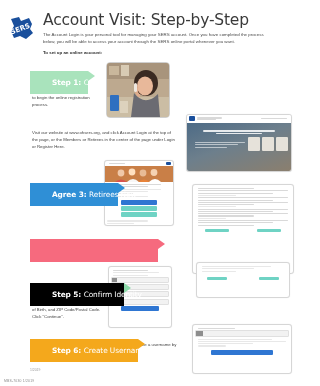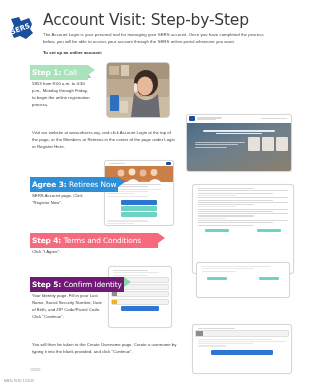--- a/index.html
+++ b/index.html
@@ -30,23 +30,23 @@
   .setup{font-size:4.4px;font-weight:bold;color:#2b2b2b;margin:0;}
 
   
   .steps{position:relative;margin-top:5px;}
   .step{position:relative;height:56px;}
   .step.s4{height:44px;}
   .step.s6{height:40px;}
 
   
   .banner{
-    position:absolute;left:30px;top:5px;height:15px;
+    position:absolute;left:30px;top:11px;height:23px;
     display:flex;align-items:center;
-    padding:0 2px;
+    padding:0 22px;
     box-sizing:border-box;
     z-index:4;
   }
   .banner .tip{
     position:absolute;right:-7px;top:0;width:0;height:0;
     border-top:5.5px solid transparent;
     border-bottom:5.5px solid transparent;
   }
   .b-label{
     font-size:7.4px;font-weight:bold;color:#ffffff;white-space:nowrap;
@@ -241,24 +241,20 @@
           <div class="line"></div>
             <div class="line w80"></div>
           <div class="line w60"></div>
         </div>
         <div style="display:flex;justify-content:space-between;padding:2px 12px 0;">
           <div class="btn-teal" style="width:24px;"></div>
           <div class="btn-teal" style="width:24px;"></div>
         </div>
       </div>
       <div class="banner" style="background:#f66a7e;width:128px;">
-        <span class="b-label">
-          <span>Step 4:</span>
-          <span class="lite">Terms and Conditions</span>
-        </span>
         <span class="tip" style="border-left:7px solid #f66a7e;"></span>
       </div>
       <div class="body-txt" style="width:128px;">You will then be taken to the End User Terms and Conditions page. Click "I Agree".</div>
     </div>
 
     <div class="step s5">
       <div class="shot" style="left:108px;top:-6px;width:62px;height:56px;padding:2px 0;">
         <div style="padding:0 2px;">
           <div class="line w60"></div>
           <div class="line sh w80"></div>
@@ -284,21 +280,21 @@
         <div style="padding:2px 3px;">
           <div class="line sh w80"></div>
           <div class="line sh w60"></div>
           <div class="line sh w40"></div>
         </div>
         <div style="display:flex;justify-content:space-between;padding:2px 10px;">
           <div class="btn-teal" style="width:20px;"></div>
           <div class="btn-teal" style="width:20px;"></div>
         </div>
       </div>
-      <div class="banner" style="background:#701a75;width:94px;">
+      <div class="banner" style="background:#000000;width:94px;">
         <span class="b-label">
           <span>Step 5:</span>
           <span class="lite">Confirm Identity</span>
         </span>
         <span class="tip" style="border-left:7px solid #8bd9a8;"></span>
       </div>
       <div class="body-txt" style="width:72px;">You will then be taken to the Confirm Your Identity page. Fill in your Last Name, Social Security Number, Date of Birth, and ZIP Code/Postal Code. Click "Continue".</div>
     </div>
 
     <div class="step s6">
@@ -312,20 +308,27 @@
         <div style="padding:0 3px;">
           <div class="line sh w80"></div>
           <div class="line sh"></div>
           <div class="line sh w60"></div>
           <div class="line sh w30"></div>
         </div>
         <div style="padding:1px 16px 0;">
           <div class="btn-blue" style="height:5px;position:relative;"></div>
         </div>
       </div>
+      <div class="banner" style="background:#f4a81c;width:108px;">
+        <span class="b-label">
+          <span>Step 6:</span>
+          <span class="lite">Create Username</span>
+        </span>
+        <span class="tip" style="border-left:7px solid #f4a81c;"></span>
+      </div>
       <div class="body-txt" style="width:152px;">You will then be taken to the Create Username page. Create a username by typing it into the blank provided, and click "Continue".</div>
     </div>
 
   </div>
 
   <div class="date-mark">1/2019</div>
   <div class="footer">MBS-7030 1/2019</div>
 
 </div>
 

